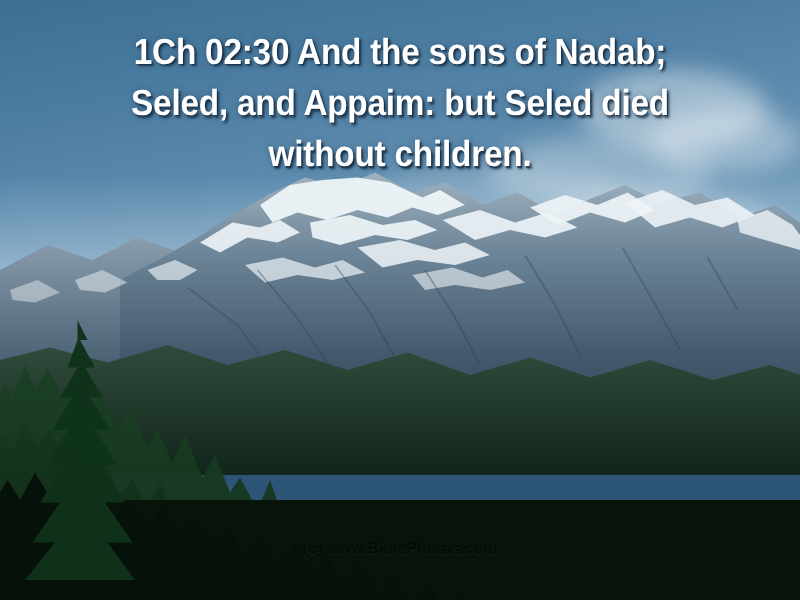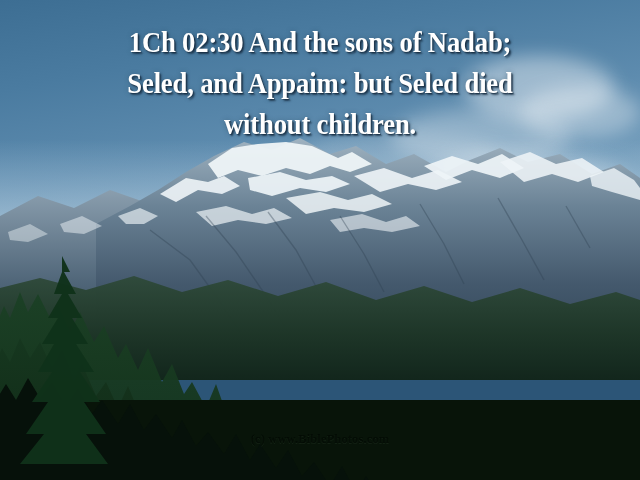--- a/index.html
+++ b/index.html
@@ -6,21 +6,21 @@
   html, body {
     margin: 0;
     padding: 0;
     background: #000;
   }
   #stage {
     position: relative;
     width: 640px;
     height: 480px;
     overflow: hidden;
-    font-family: Liberation Serif, serif;
+    font-family: Liberation Sans, sans-serif;
     background: #2c5577;
   }
 
   
   .sky {
     position: absolute;
     left: 0; top: 0;
     width: 640px; height: 300px;
     background:
       linear-gradient(170deg,

